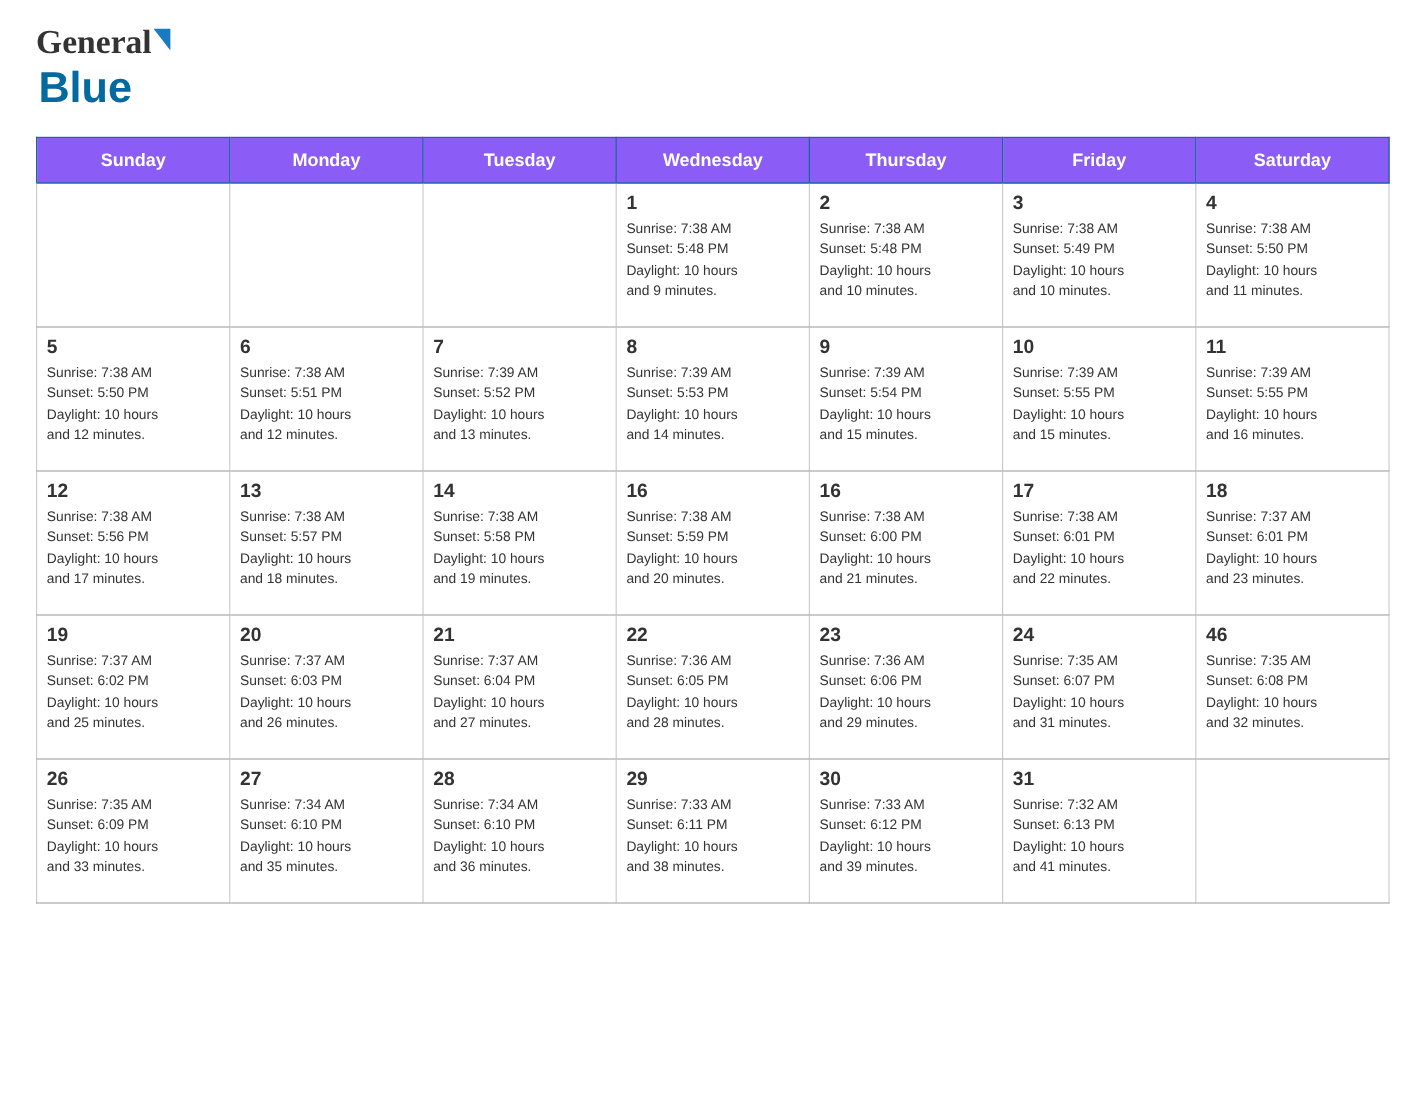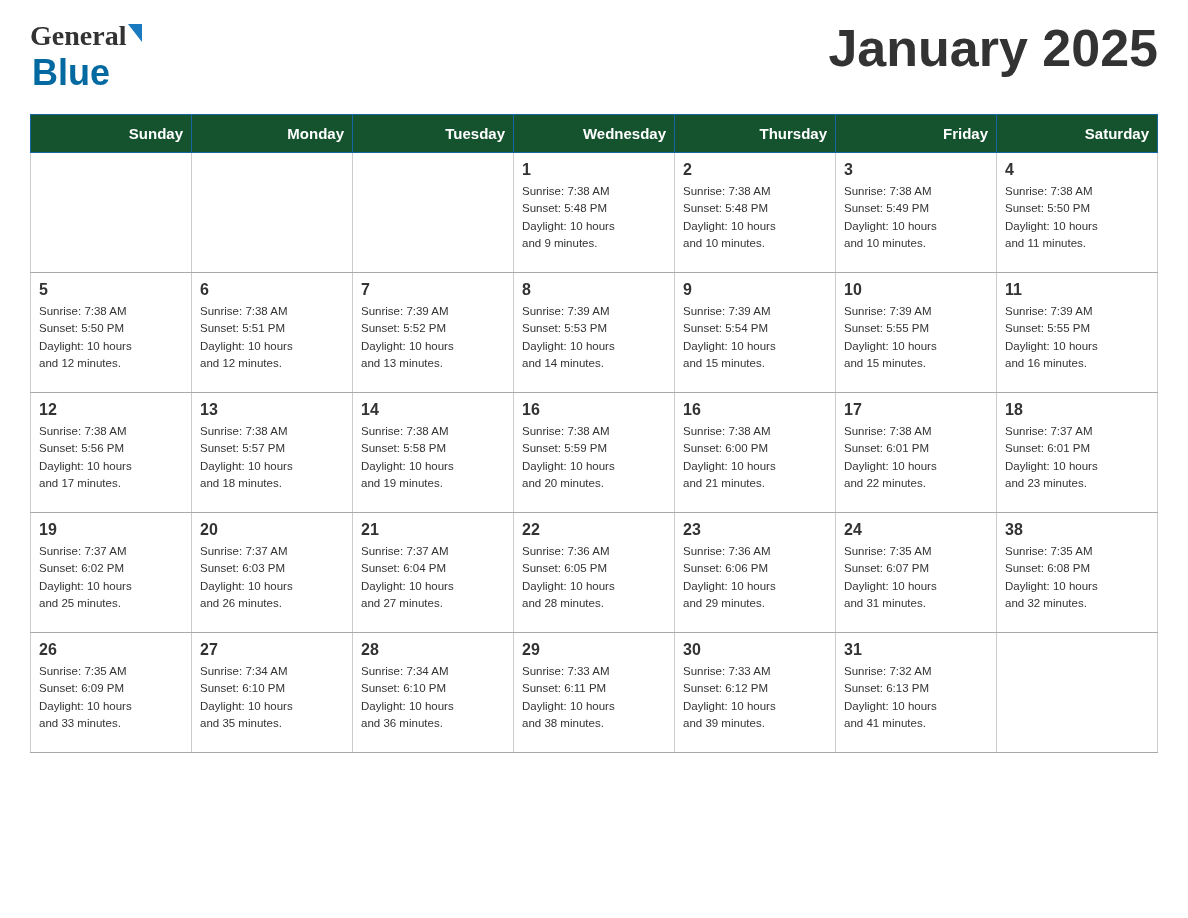--- a/index.html
+++ b/index.html
@@ -60,26 +60,26 @@
       font-size: 22px;
       color: #555;
       margin-top: 4px;
     }
     .calendar {
       width: 100%;
       border-collapse: collapse;
       border: 1px solid #aaa;
     }
     .calendar th {
-      background-color: #14532d;
+      background-color: #8b5cf6;
       color: #fff;
       font-size: 15px;
       font-weight: bold;
       padding: 10px 8px;
-      text-align: right;
+      text-align: center;
       border: 1px solid #1565a0;
     }
     .calendar td {
       vertical-align: top;
       padding: 8px 8px;
       border: 1px solid #ccc;
       width: 14.28%;
       min-height: 110px;
       height: 120px;
     }
@@ -108,21 +108,20 @@
   <div class="logo-wrapper">
     <div class="logo-line1">
       <span class="logo-text-general">General</span>
       <span class="logo-triangle"></span>
     </div>
     <div>
       <span class="logo-blue">Blue</span>
     </div>
   </div>
   <div class="title-block">
-    <div class="month-title">January 2025</div>
   </div>
 </div>
 
 <table class="calendar">
   <thead>
     <tr>
     <th>Sunday</th>
         <th>Monday</th>
         <th>Tuesday</th>
         <th>Wednesday</th>
@@ -232,21 +231,21 @@
         </td>
         <td>
           <div class="day-number">23</div>
           <div class="day-info">Sunrise: 7:36 AM<br>Sunset: 6:06 PM<br>Daylight: 10 hours<br>and 29 minutes.</div>
         </td>
         <td>
           <div class="day-number">24</div>
           <div class="day-info">Sunrise: 7:35 AM<br>Sunset: 6:07 PM<br>Daylight: 10 hours<br>and 31 minutes.</div>
         </td>
         <td>
-          <div class="day-number">38</div>
+          <div class="day-number">46</div>
           <div class="day-info">Sunrise: 7:35 AM<br>Sunset: 6:08 PM<br>Daylight: 10 hours<br>and 32 minutes.</div>
         </td>
       </tr>
       <tr>
         <td>
           <div class="day-number">26</div>
           <div class="day-info">Sunrise: 7:35 AM<br>Sunset: 6:09 PM<br>Daylight: 10 hours<br>and 33 minutes.</div>
         </td>
         <td>
           <div class="day-number">27</div>

